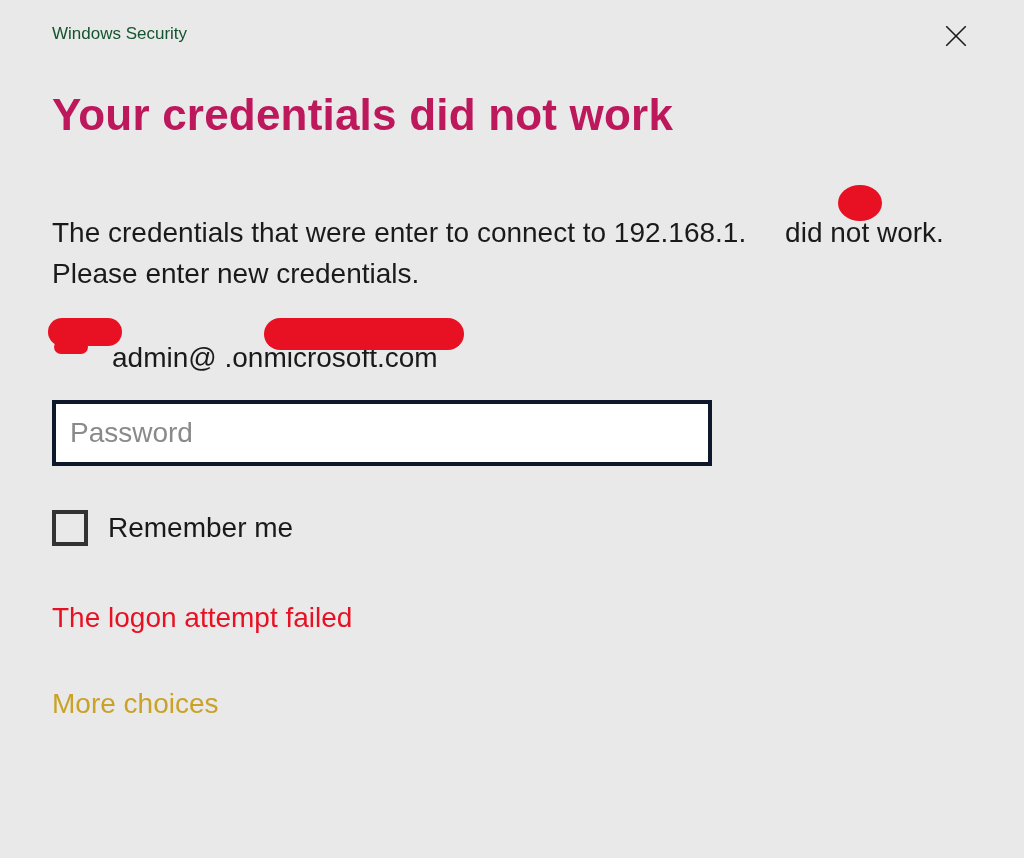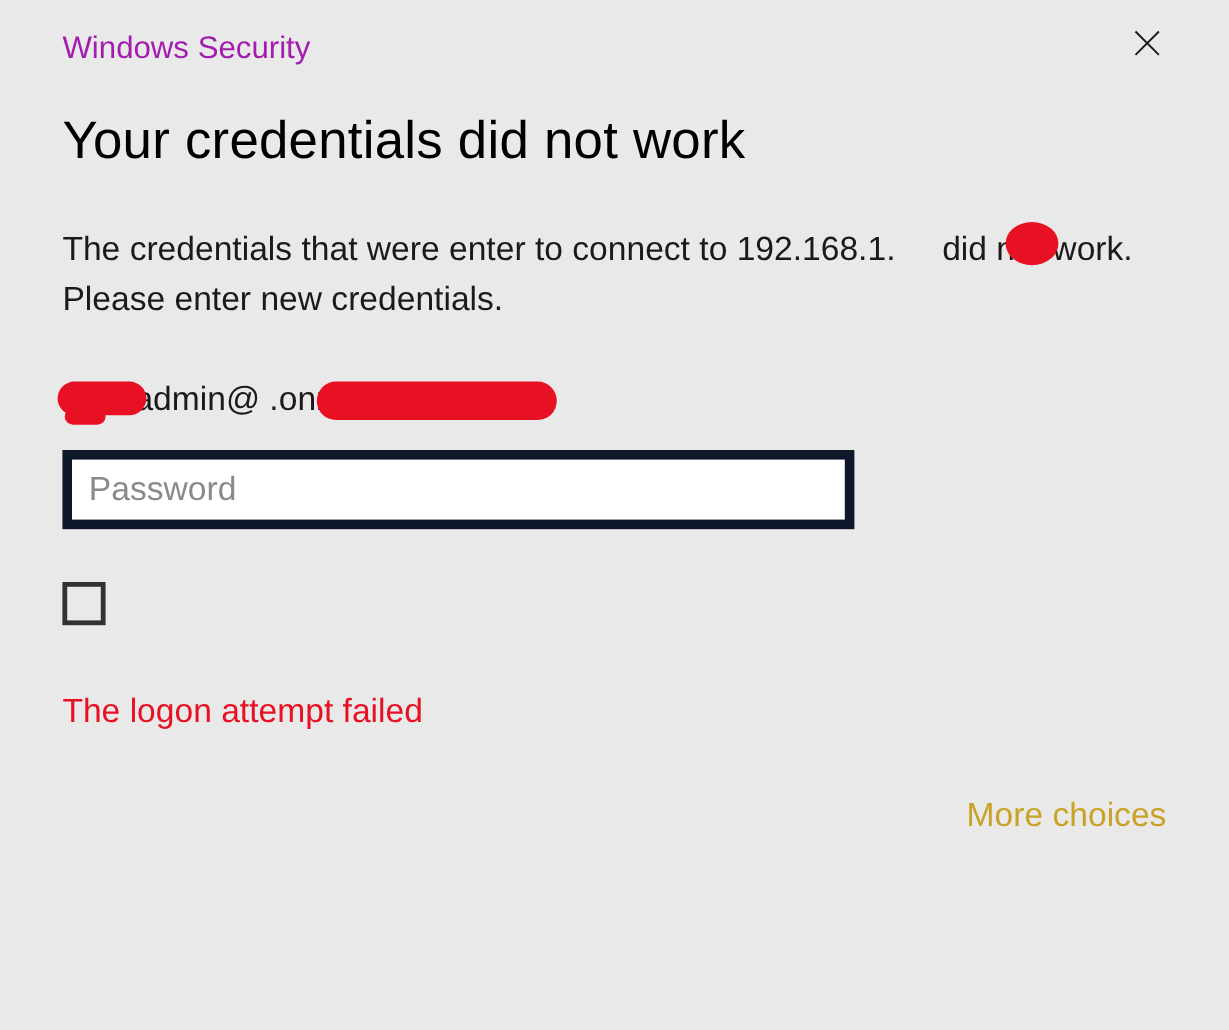--- a/index.html
+++ b/index.html
@@ -20,42 +20,42 @@
       position: relative;
       height: 100%;
     }
     .title-row {
       display: flex;
       justify-content: space-between;
       align-items: flex-start;
       margin-bottom: 38px;
     }
     .window-title {
-      font-size: 26px;
-      font-weight: 400;
-      color: #a21caf;
+      font-size: 17px;
+      font-weight: 400;
+      color: #14532d;
     }
     .close-btn {
       cursor: pointer;
       width: 32px;
       height: 32px;
       display: flex;
       align-items: center;
       justify-content: center;
       margin-top: -4px;
     }
     .close-btn svg {
       width: 26px;
       height: 26px;
     }
     .heading {
       font-size: 44px;
-      font-weight: 400;
-      color: #000000;
-      margin-bottom: 45px;
+      font-weight: 700;
+      color: #be185d;
+      margin-bottom: 73px;
       letter-spacing: 0.2px;
     }
     .message {
       font-size: 28px;
       font-weight: 400;
       color: #1a1a1a;
       line-height: 1.45;
       margin-bottom: 48px;
       position: relative;
     }
@@ -63,21 +63,21 @@
       font-size: 28px;
       font-weight: 400;
       color: #1a1a1a;
       margin-bottom: 26px;
       position: relative;
       padding-left: 60px;
     }
     .password-input {
       width: 660px;
       height: 66px;
-      border: 8px solid #0f172a;
+      border: 4px solid #0f172a;
       background: #ffffff;
       font-size: 28px;
       font-weight: 400;
       padding: 0 14px;
       color: #1a1a1a;
       font-family: inherit;
       margin-bottom: 44px;
       outline: none;
     }
     .password-input::placeholder {
@@ -106,21 +106,20 @@
       font-weight: 400;
       color: #e81123;
       margin-bottom: 54px;
     }
     .more-choices {
       font-size: 28px;
       font-weight: 400;
       color: #c9a227;
       margin-bottom: 44px;
       cursor: pointer;
-      text-align: right;
     }
     .button-row {
       display: flex;
       gap: 18px;
     }
     .dialog-button {
       flex: 1;
       height: 60px;
       background: #bfbfbf;
       border: none;
@@ -183,20 +182,21 @@
   <div class="message">
     <span>The credentials that were enter to connect to 192.168.1.</span><span>&nbsp;&nbsp;&nbsp;&nbsp;</span><span> did not work. Please enter new credentials.</span>
   </div>
 
   <div class="username-row">admin@                  .onmicrosoft.com</div>
 
   <input type="password" class="password-input" placeholder="Password" style="">
 
   <div class="remember-row">
     <div class="checkbox"></div>
+    <div class="remember-label">Remember me</div>
   </div>
 
   <div class="error-text">The logon attempt failed</div>
 
   <div class="more-choices">More choices</div>
 
 
 </div>
 
 <div class="redaction red1"></div>

